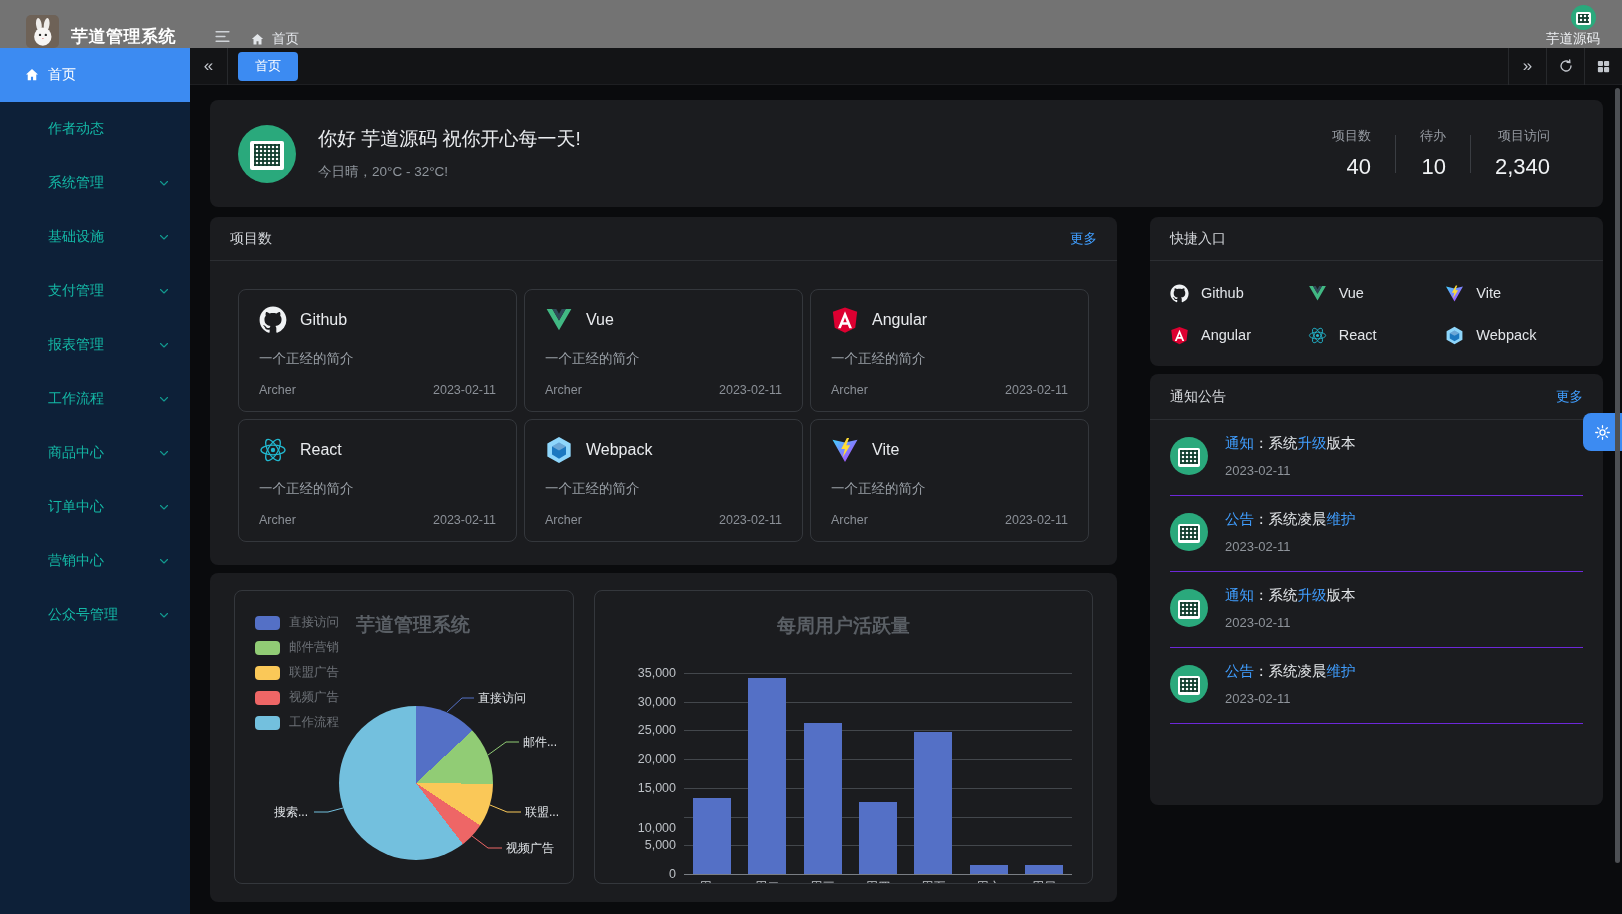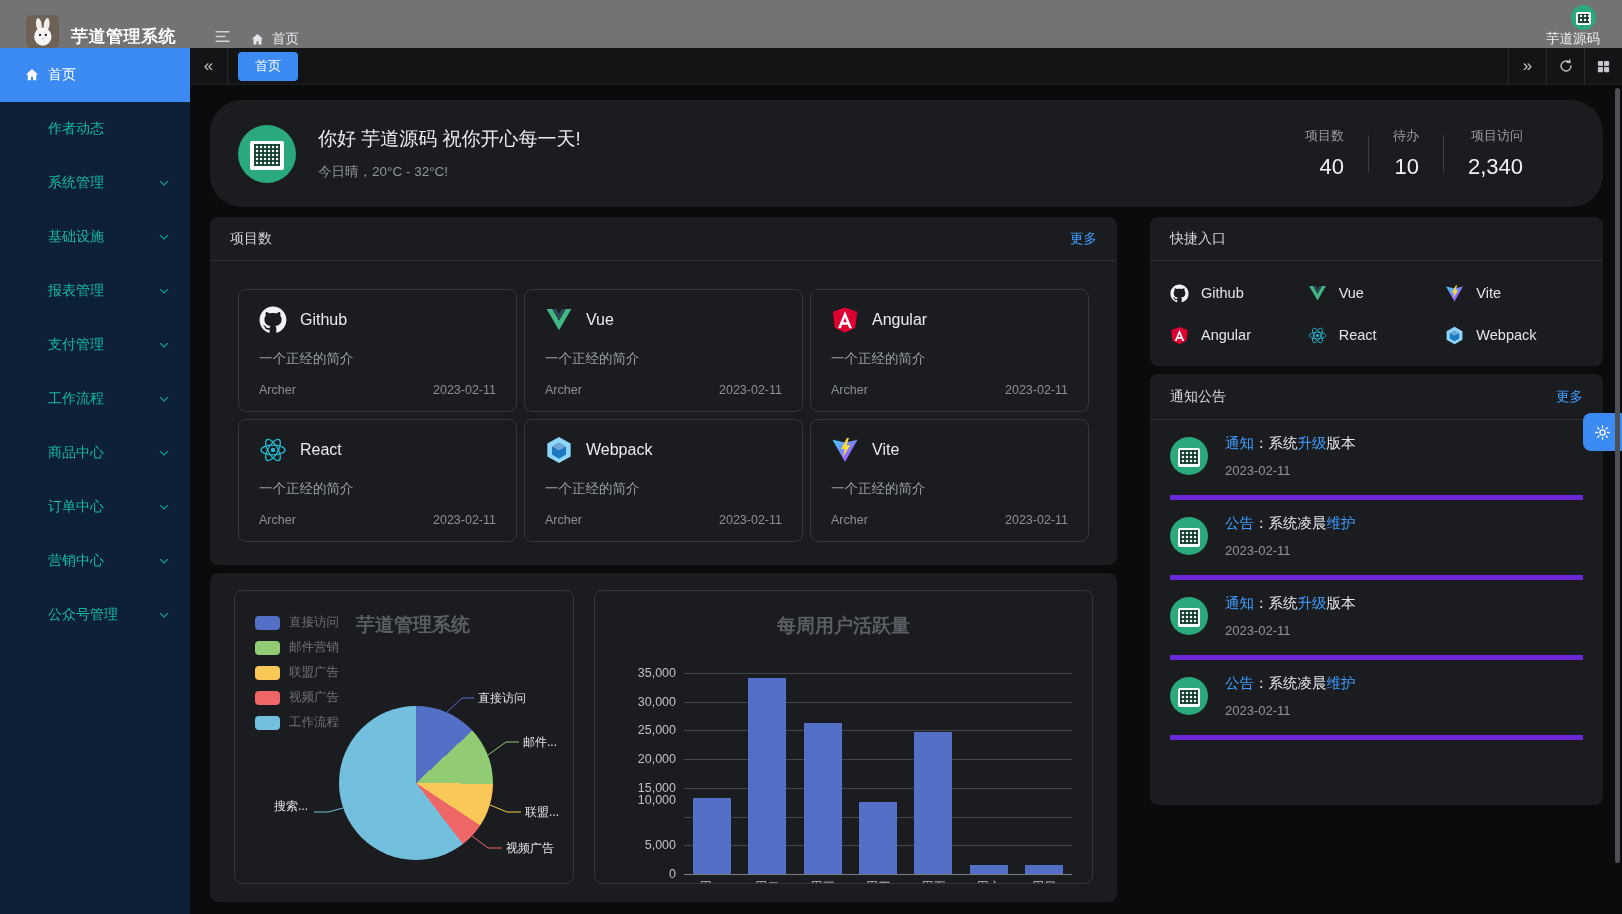--- a/index.html
+++ b/index.html
@@ -44,21 +44,21 @@
 
   
   .content { position:absolute; left:190px; top:85px; right:0; bottom:0; background:#0a0b0d;
     padding:15px 19px 0 20px; overflow:hidden; }
   .card { background:#1b1c1f; border-radius:8px; }
   .card-header { height:44px; display:flex; align-items:center; padding:0 20px;
     border-bottom:1px solid #2c2e32; font-size:14px; color:#d4d7db; }
   .more { margin-left:auto; color:var(--link); font-size:13.5px; cursor:pointer; }
 
   
-  .greeting { height:107px; display:flex; align-items:center; padding:0 56px 0 28px; margin-bottom:10px;border-radius:32px; }
+  .greeting { height:107px; display:flex; align-items:center; padding:0 29px 0 28px; margin-bottom:10px; }
   .qr { border-radius:50%; background:#2aa97c; position:relative; overflow:hidden; flex:none; }
   .qr::before { content:""; position:absolute; left:21%; top:28%; width:58%; height:50%; background:#fff; border-radius:2px; }
   .qr::after { content:""; position:absolute; left:27%; top:34%; width:46%; height:38%;
     background-image:repeating-linear-gradient(0deg,rgba(16,60,45,.9) 0 2px,transparent 2px 4px),
                      repeating-linear-gradient(90deg,rgba(16,60,45,.9) 0 2px,#fff 2px 4px); }
   .g-avatar { width:58px; height:58px; }
   .g-text { margin-left:22px; }
   .g-title { font-size:19px; color:#eaecef; font-weight:500; }
   .g-sub { font-size:13.5px; color:#8f959c; margin-top:11px; }
   .g-stats { margin-left:auto; display:flex; align-items:center; }
@@ -107,21 +107,21 @@
 
   
   .shortcuts { height:149px; }
   .sc-grid { display:grid; grid-template-columns:repeat(3,1fr); margin:15px 20px 0; row-gap:8px; }
   .sc-item { display:flex; align-items:center; gap:12px; height:34px; font-size:14.5px; color:#e2e5e9; cursor:pointer; }
   .sc-icon { width:19px; height:19px; flex:none; }
 
   
   .notices { margin-top:8px; height:431px; }
   .notices .card-header { height:46px; }
-  .notice-item { margin:0 20px; padding:14px 0 17px; border-bottom:5px solid #6d28d9; display:flex; gap:17px; align-items:flex-start; }
+  .notice-item { margin:0 20px; padding:14px 0 17px; border-bottom:1px solid #6d28d9; display:flex; gap:17px; align-items:flex-start; }
   .n-avatar { width:38px; height:38px; margin-top:3px; }
   .notice-title { font-size:14.5px; color:#e4e7ea; }
   .notice-title .link { color:var(--link); cursor:pointer; }
   .notice-date { font-size:13px; color:#8f949b; margin-top:10px; }
 
   
   .settings-fab { position:absolute; right:0; top:413px; width:39px; height:38px; background:var(--primary);
     border:none; border-radius:8px 0 0 8px; display:flex; align-items:center; justify-content:center;
     cursor:pointer; z-index:30; }
   .scroll-thumb { position:absolute; right:2px; top:88px; width:5px; height:775px; background:#4d5054;
@@ -207,29 +207,29 @@
     </div>
     <div class="menu-item noicon">
       <span class="mi-label">基础设施</span>
       <span class="chev" style="display: flex;">
         <svg viewBox="0 0 24 24" width="12" height="12">
           <path d="M5 9l7 7 7-7" stroke="currentColor" stroke-width="2.2" fill="none" stroke-linecap="round" stroke-linejoin="round"></path>
         </svg>
       </span>
     </div>
     <div class="menu-item noicon">
+      <span class="mi-label">支付管理</span>
+      <span class="chev" style="display: flex;">
+        <svg viewBox="0 0 24 24" width="12" height="12">
+          <path d="M5 9l7 7 7-7" stroke="currentColor" stroke-width="2.2" fill="none" stroke-linecap="round" stroke-linejoin="round"></path>
+        </svg>
+      </span>
+    </div>
+    <div class="menu-item noicon">
       <span class="mi-label">报表管理</span>
-      <span class="chev" style="display: flex;">
-        <svg viewBox="0 0 24 24" width="12" height="12">
-          <path d="M5 9l7 7 7-7" stroke="currentColor" stroke-width="2.2" fill="none" stroke-linecap="round" stroke-linejoin="round"></path>
-        </svg>
-      </span>
-    </div>
-    <div class="menu-item noicon">
-      <span class="mi-label">支付管理</span>
       <span class="chev" style="display: flex;">
         <svg viewBox="0 0 24 24" width="12" height="12">
           <path d="M5 9l7 7 7-7" stroke="currentColor" stroke-width="2.2" fill="none" stroke-linecap="round" stroke-linejoin="round"></path>
         </svg>
       </span>
     </div>
     <div class="menu-item noicon">
       <span class="mi-label">工作流程</span>
       <span class="chev" style="display: flex;">
         <svg viewBox="0 0 24 24" width="12" height="12">
@@ -472,30 +472,30 @@
               <polyline points="212,121 227,107 239,107" fill="none" stroke="#5470c6" stroke-width="1"></polyline>
               <polyline points="253,164 271,151 284,151" fill="none" stroke="#91cc75" stroke-width="1"></polyline>
               <polyline points="255,214 272,221 286,221" fill="none" stroke="#fac858" stroke-width="1"></polyline>
               <polyline points="237,245 253,257 267,257" fill="none" stroke="#ee6666" stroke-width="1"></polyline>
               <polyline points="108,217 93,221 79,221" fill="none" stroke="#73c0de" stroke-width="1"></polyline>
             </svg>
             <div class="callout-label" style="top: 100px; left: 243px;">直接访问</div>
             <div class="callout-label" style="top: 144px; left: 288px;">邮件...</div>
             <div class="callout-label" style="top: 214px; left: 290px;">联盟...</div>
             <div class="callout-label" style="top: 250px; left: 271px;">视频广告</div>
-            <div class="callout-label" style="top: 208px; right: 265px; text-align: right;">搜索...</div>
+            <div class="callout-label" style="top: 214px; right: 265px; text-align: right;">搜索...</div>
           </div>
         <div class="chart-box bar-box" id="bar-box">
           <div class="chart-title bar-title">每周用户活跃量</div>
         <div class="gridline base" style="left: 89px; right: 20px; top: 283px;"></div>
             <div class="ytick" style="top: 276px;">0</div>
             <div class="gridline" style="left: 89px; right: 20px; top: 254.286px;"></div>
             <div class="ytick" style="top: 247.286px;">5,000</div>
             <div class="gridline" style="left: 89px; right: 20px; top: 225.571px;"></div>
-            <div class="ytick" style="top: 202px;">10,000</div>
+            <div class="ytick" style="top: 230px;">10,000</div>
             <div class="gridline" style="left: 89px; right: 20px; top: 196.857px;"></div>
             <div class="ytick" style="top: 189.857px;">15,000</div>
             <div class="gridline" style="left: 89px; right: 20px; top: 168.143px;"></div>
             <div class="ytick" style="top: 161.143px;">20,000</div>
             <div class="gridline" style="left: 89px; right: 20px; top: 139.429px;"></div>
             <div class="ytick" style="top: 132.429px;">25,000</div>
             <div class="gridline" style="left: 89px; right: 20px; top: 110.714px;"></div>
             <div class="ytick" style="top: 103.714px;">30,000</div>
             <div class="gridline" style="left: 89px; right: 20px; top: 82px;"></div>
             <div class="ytick" style="top: 75px;">35,000</div>

